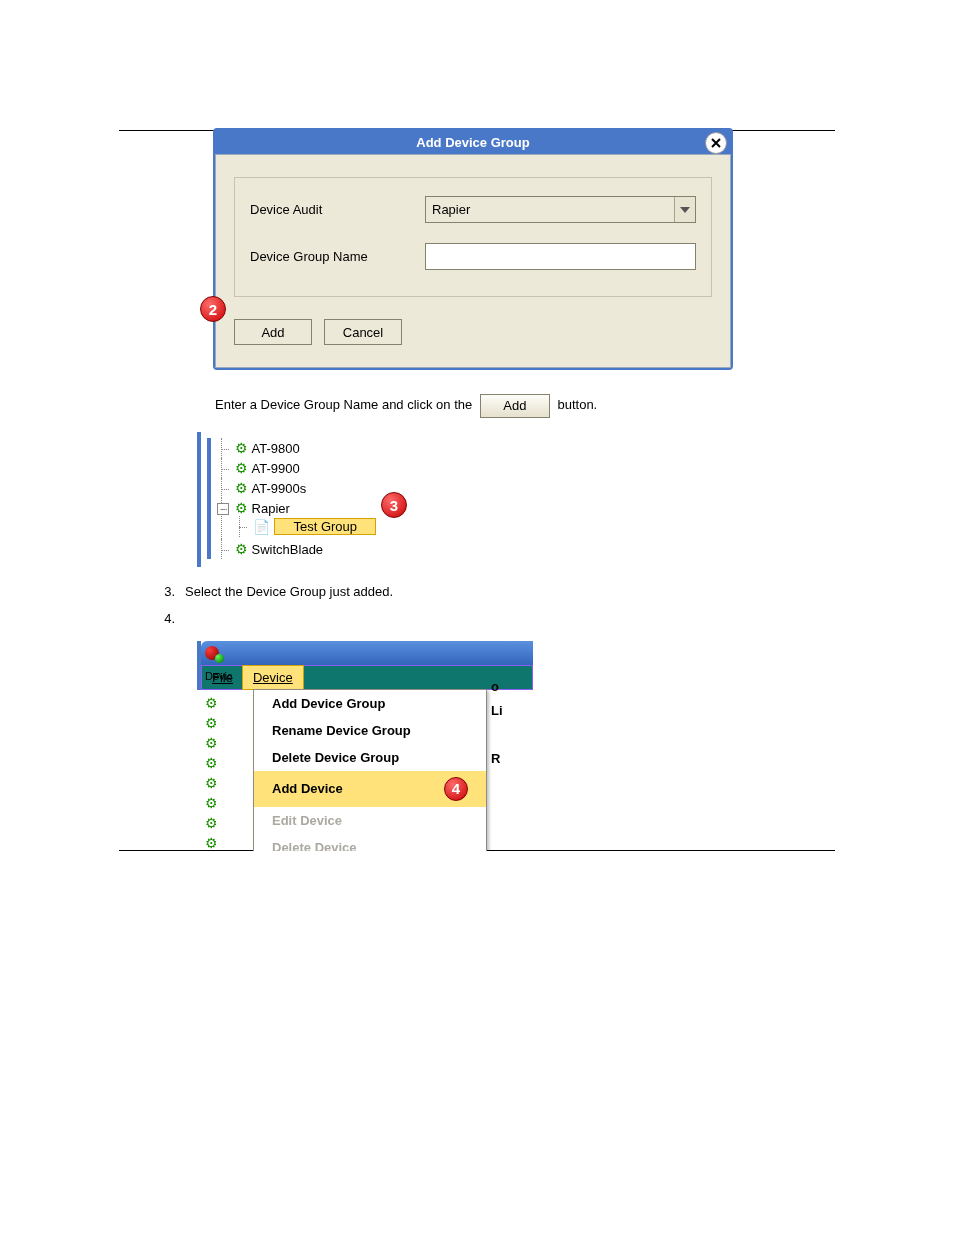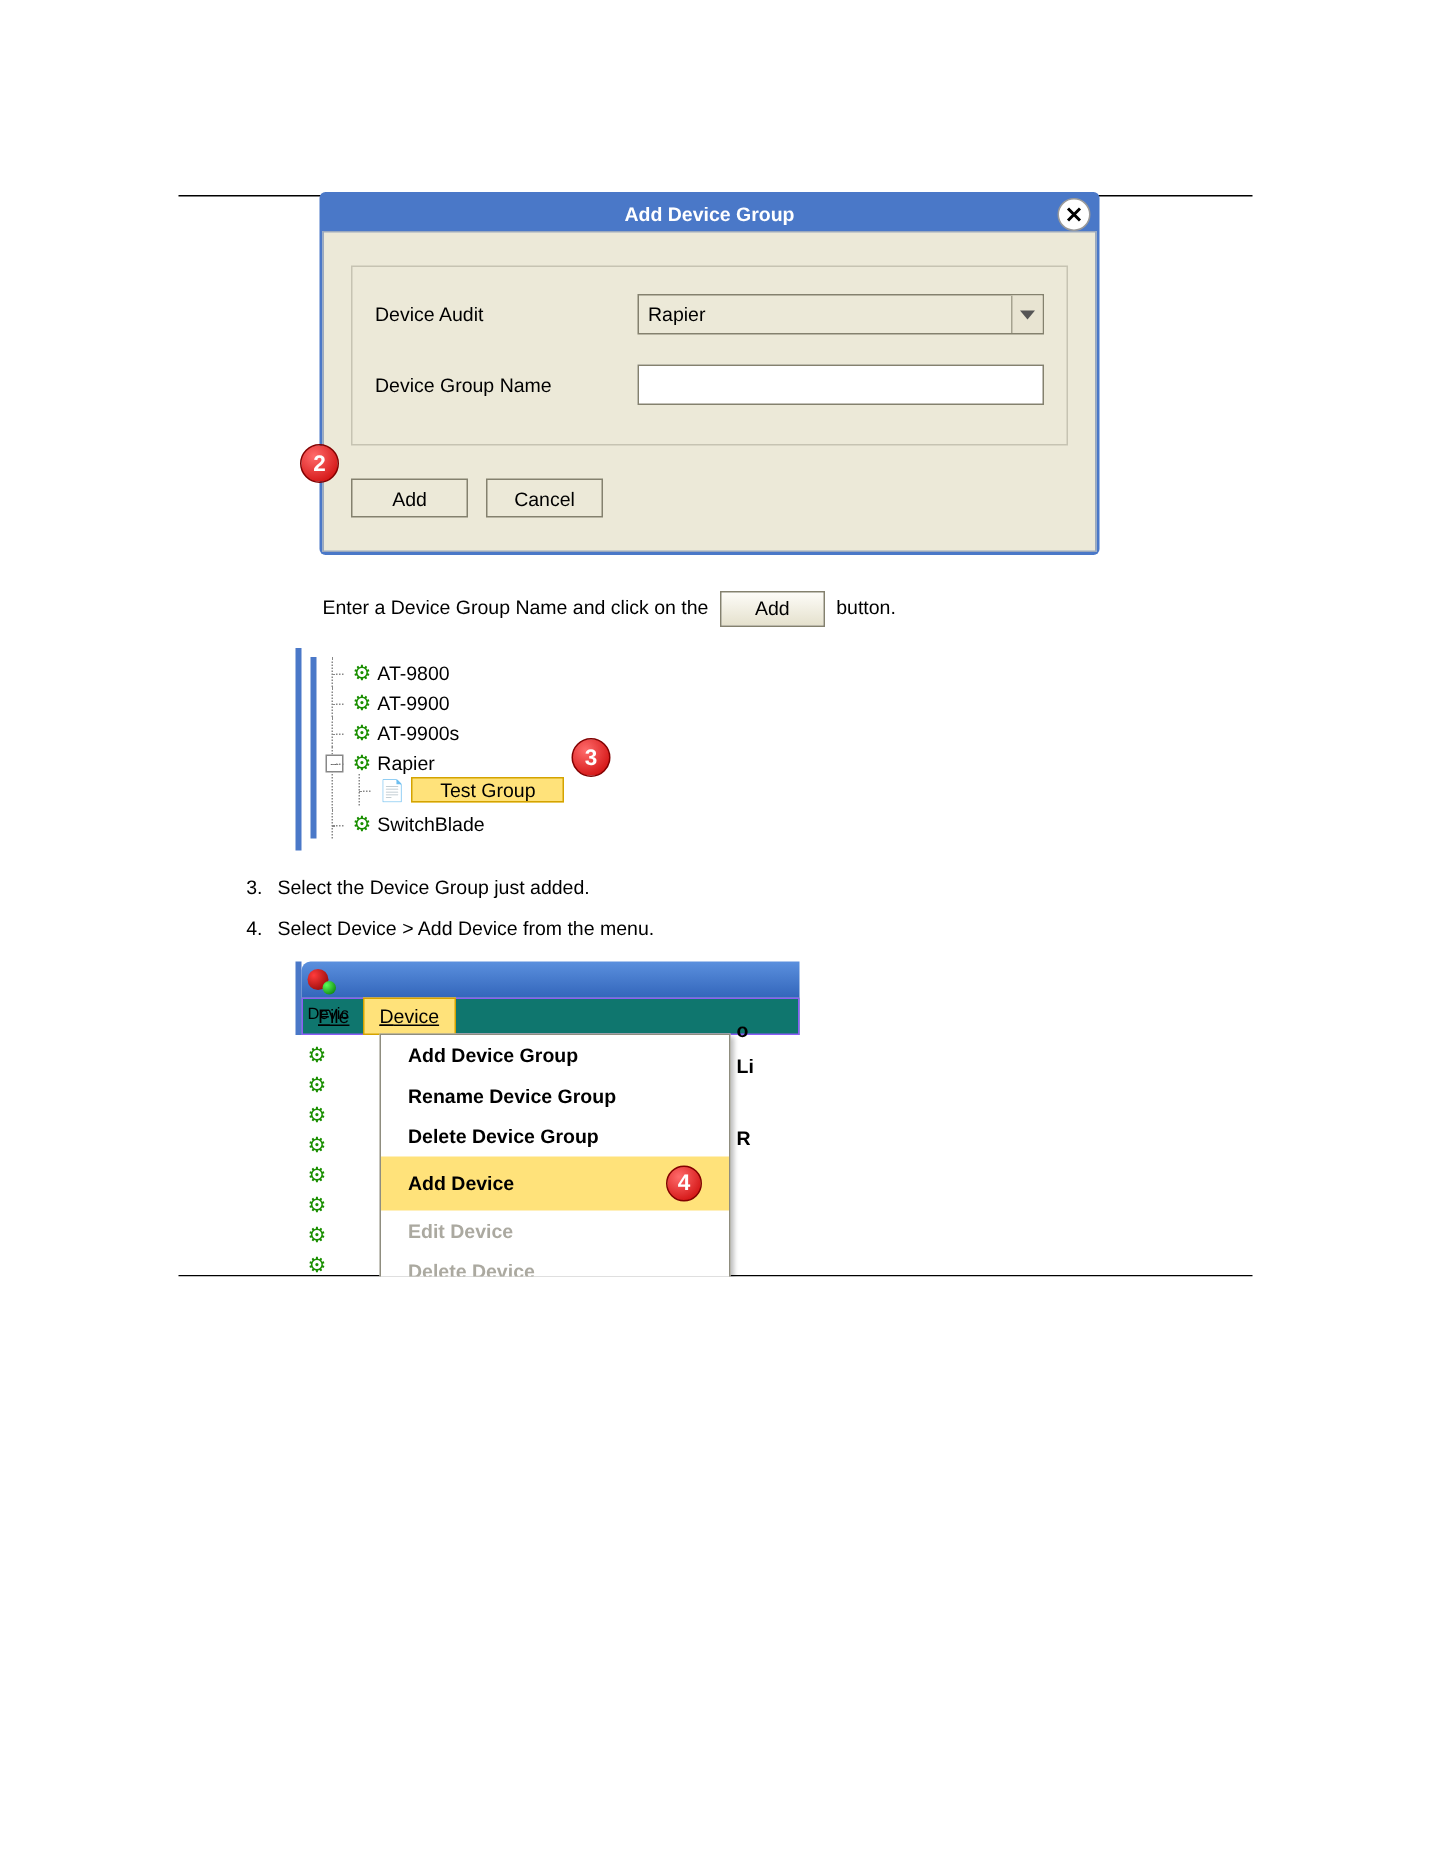--- a/index.html
+++ b/index.html
@@ -165,21 +165,20 @@
     </div>
   </div>
 
   <div class="numlist">
     <div class="item">
         <span class="n">3.</span>
         <span>Select the Device Group just added.</span>
       </div>
     <div class="item">
         <span class="n">4.</span>
-        <span>Select Device &gt; Add Device from the menu.</span>
       </div>
   </div>
 
   <div class="app-shell">
     <div class="behind">
       <div>o</div>
       <div>Li</div>
       <div></div>
       <div>R</div>
     </div>

